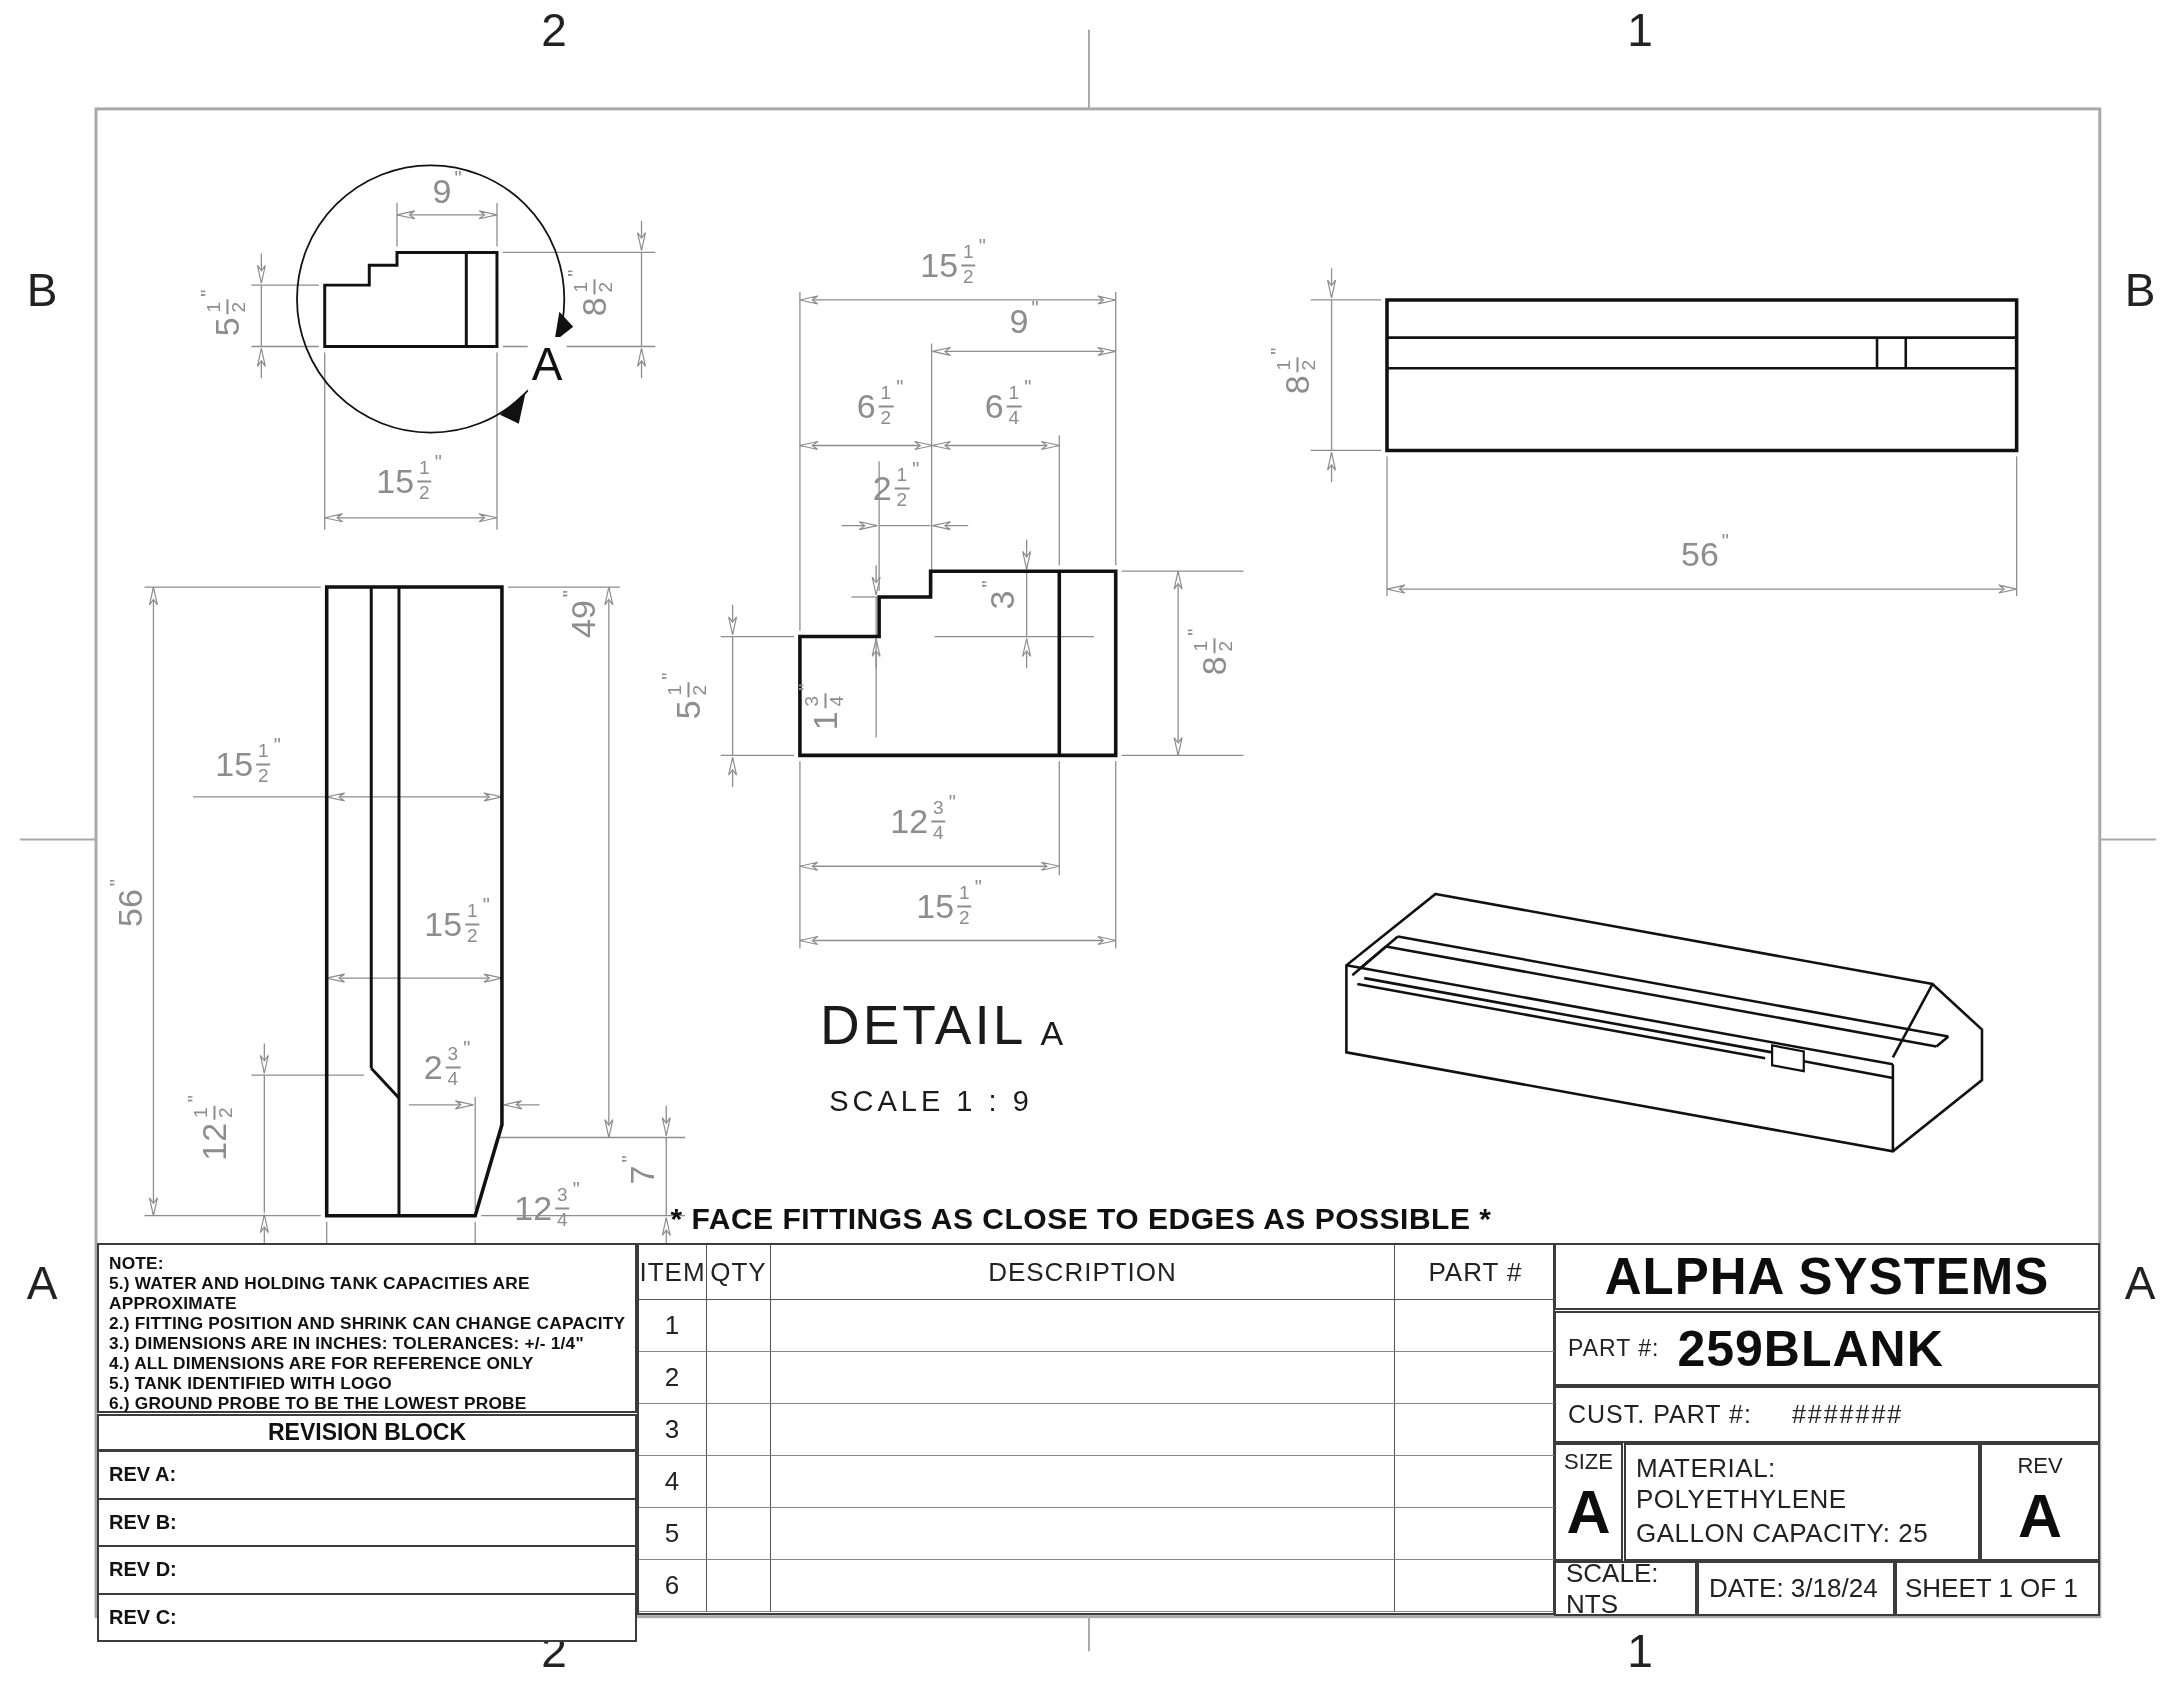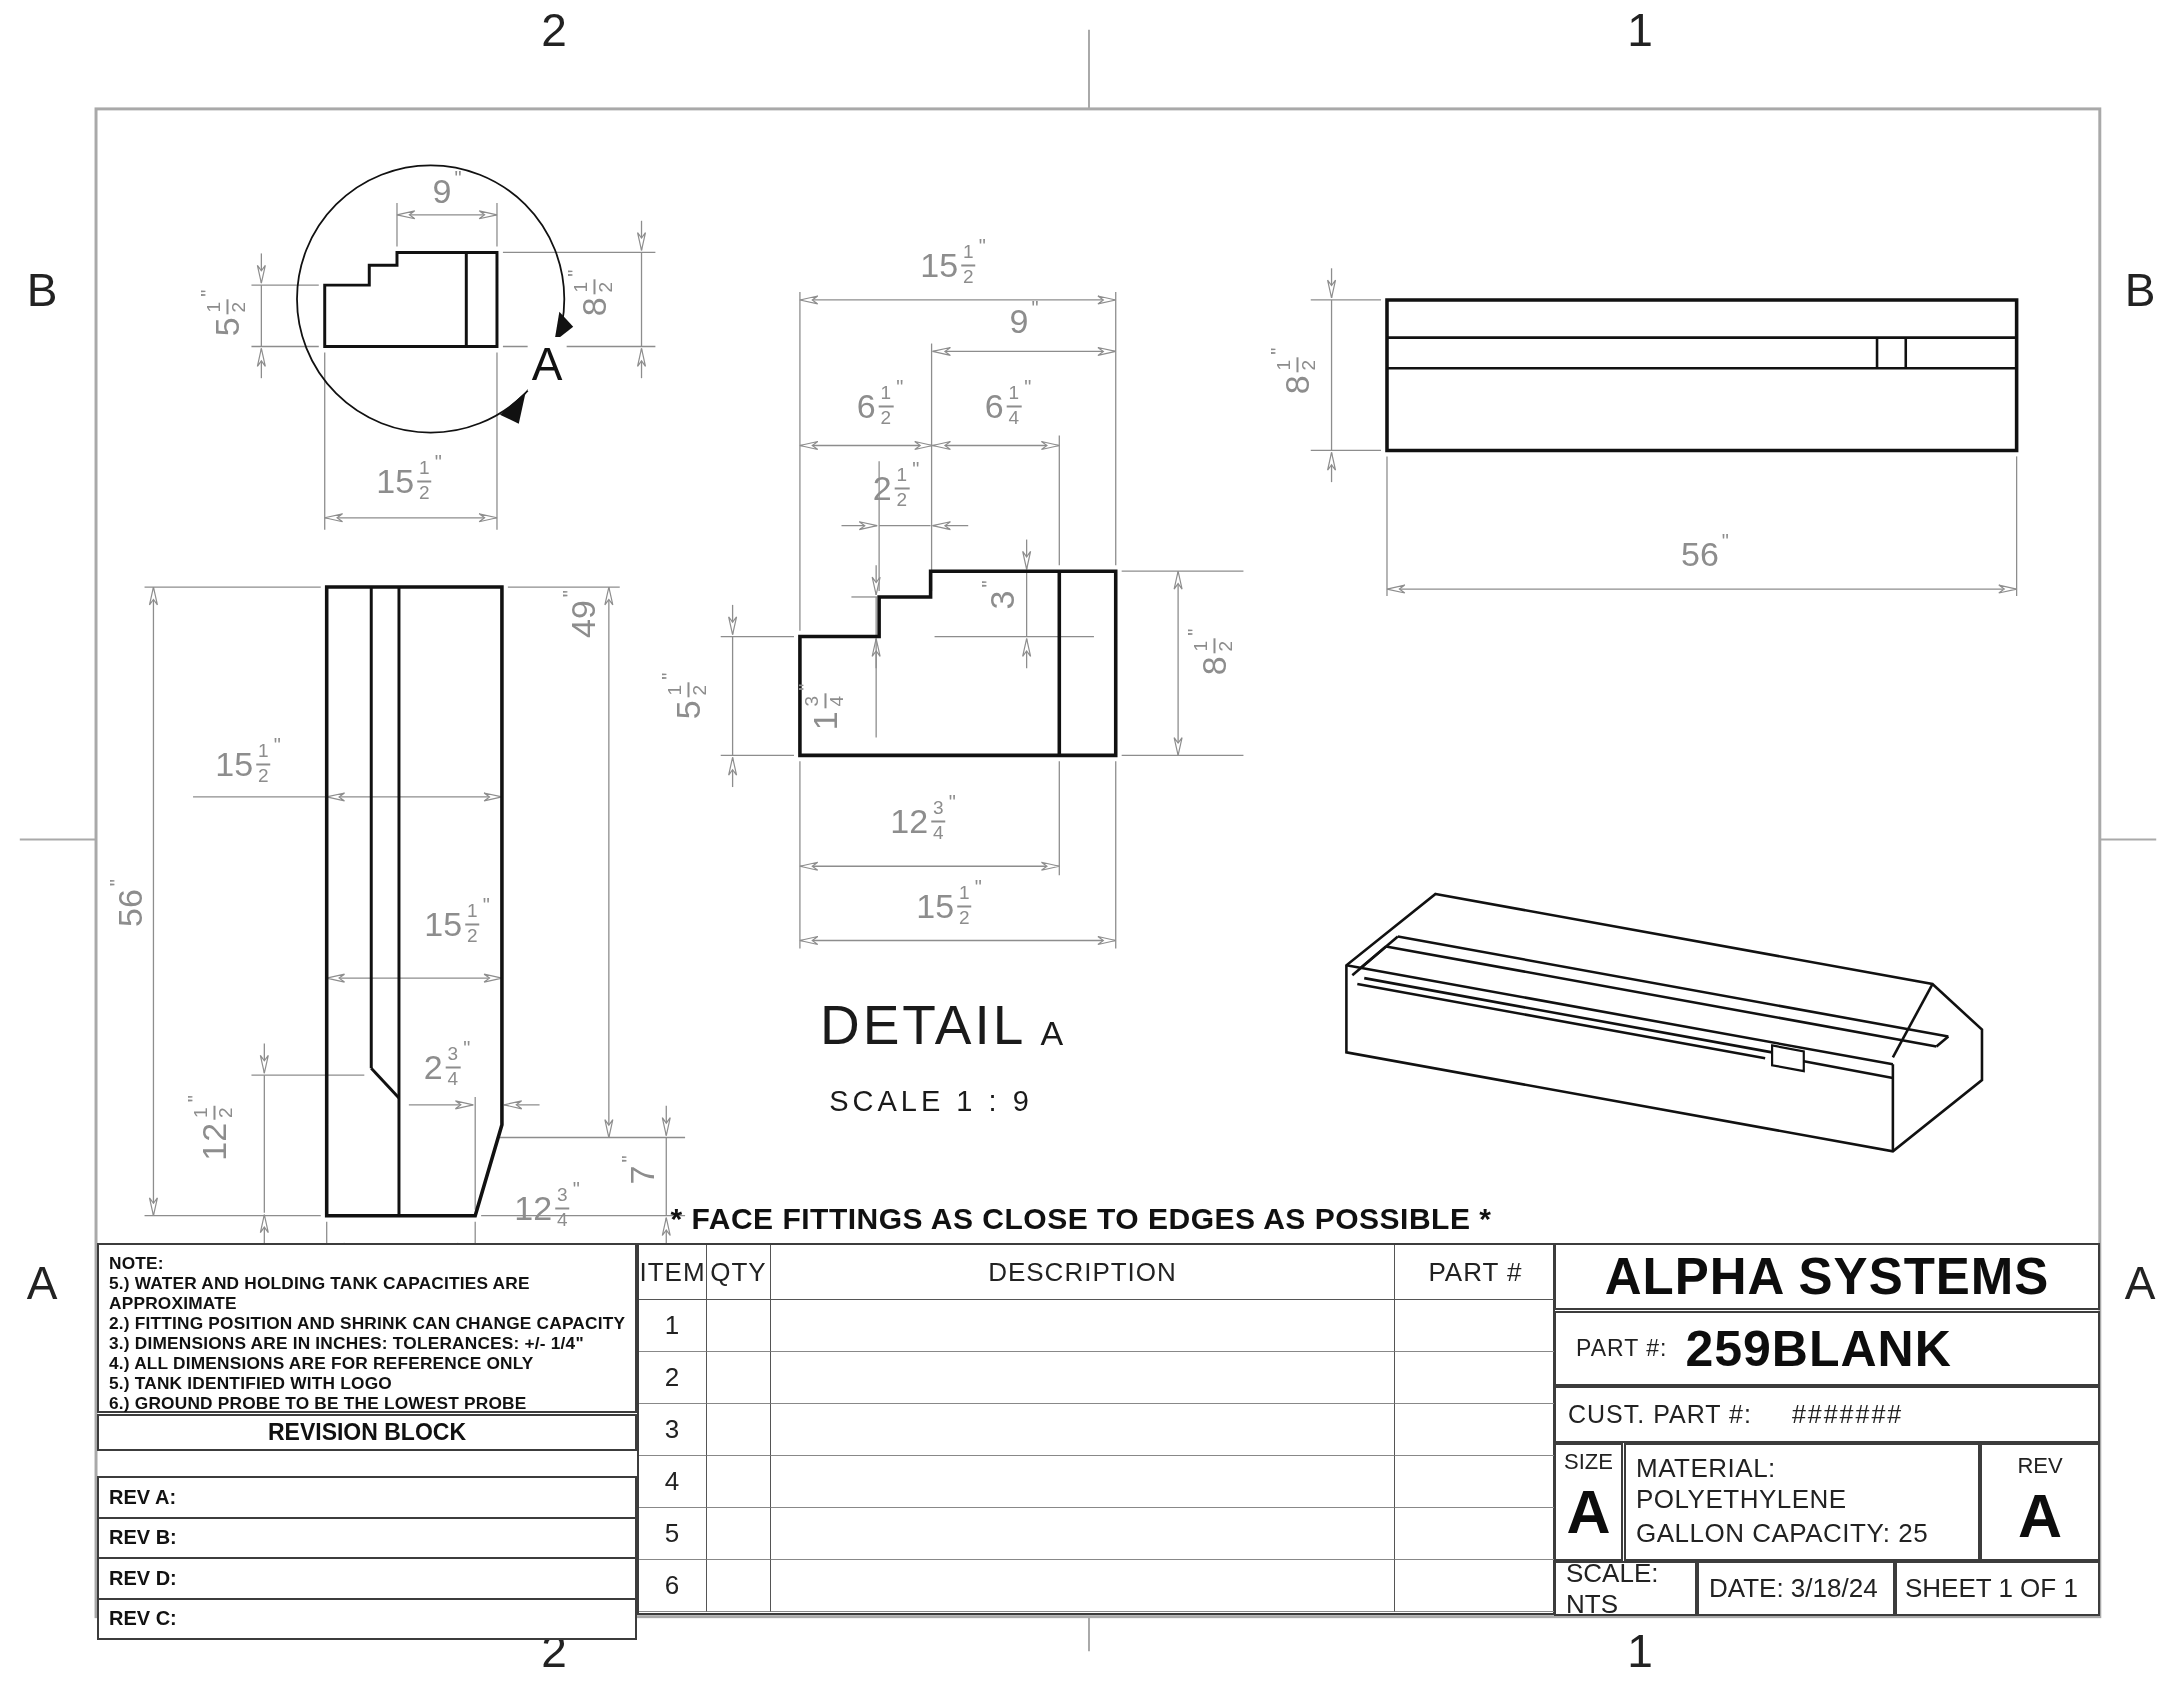--- a/index.html
+++ b/index.html
@@ -26,38 +26,38 @@
   .detail-title .sub{font-size:34px;padding-bottom:4px;}
   .detail-scale{position:absolute;transform:translate(-50%,-50%);color:#1a1a1a;font-size:29px;letter-spacing:4px;}
   .banner{position:absolute;transform:translate(-50%,-50%);font-size:30px;font-weight:700;color:#111;
           letter-spacing:0.5px;white-space:nowrap;}
   
   .blk{position:absolute;border:2px solid #3c3c3c;background:#fff;box-sizing:border-box;}
   #note-block{left:97px;top:1243px;width:540px;height:170px;padding:8px 0 0 10px;}
   .note-line{font-size:17.3px;font-weight:700;color:#111;line-height:20px;letter-spacing:0.2px;}
   #rev-header{left:97px;top:1414px;width:540px;height:37px;display:flex;align-items:center;justify-content:center;
               font-size:23px;font-weight:700;color:#111;}
-  #rev-rows{left:97px;top:1450px;width:540px;height:164px;display:flex;flex-direction:column;margin-top:26px;}
+  #rev-rows{left:97px;top:1450px;width:540px;height:192px;display:flex;flex-direction:column;}
   .rev-row{flex:1;border-top:2px solid #3c3c3c;display:flex;align-items:center;padding-left:10px;
            font-size:20px;font-weight:700;color:#111;box-sizing:border-box;}
   .rev-row:first-child{border-top:none;}
   #bom{left:637px;top:1243px;width:918px;height:372px;display:flex;flex-direction:column;}
   .bom-row{display:grid;grid-template-columns:68px 64px 624px 161px;box-sizing:border-box;}
   .bom-row .cell{border-right:1.5px solid #555;border-bottom:1.5px solid #888;display:flex;
                  align-items:center;justify-content:center;font-size:26px;color:#222;
                  letter-spacing:1px;box-sizing:border-box;}
   .bom-row .cell:last-child{border-right:none;text-align:center;}
   .bom-header .cell{border-bottom:1.5px solid #555;height:55px;}
   .bom-body-row .cell{height:52px;}
   
   .tb{position:absolute;border:2px solid #3c3c3c;box-sizing:border-box;background:#fff;
       display:flex;align-items:center;}
   .tb-company{left:1554px;top:1243px;width:546px;height:67px;justify-content:center;
               font-size:51px;font-weight:700;color:#0d0d0d;letter-spacing:1px;}
-  .tb-part{left:1554px;top:1311px;width:546px;height:75px;padding-left:20px;gap:18px;}
+  .tb-part{left:1554px;top:1311px;width:546px;height:75px;padding-left:12px;gap:18px;}
   .tb-part .lbl{font-size:23px;color:#222;letter-spacing:1px;}
   .tb-part .val{font-size:50px;font-weight:700;color:#0d0d0d;letter-spacing:1px;}
   .tb-cust{left:1554px;top:1386px;width:546px;height:57px;padding-left:12px;gap:40px;}
   .tb-cust .lbl{font-size:25px;color:#222;letter-spacing:1px;}
   .tb-cust .val{font-size:25px;color:#222;letter-spacing:2px;}
   .tb-size{left:1554px;top:1443px;width:69px;height:118px;flex-direction:column;justify-content:flex-start;
            display:flex;align-items:center;}
   .tb-size .lbl{font-size:22px;color:#222;margin-top:4px;}
   .tb-size .val{font-size:61px;font-weight:700;color:#0d0d0d;margin-top:2px;}
   .tb-mat{left:1624px;top:1443px;width:356px;height:118px;flex-direction:column;align-items:flex-start;

